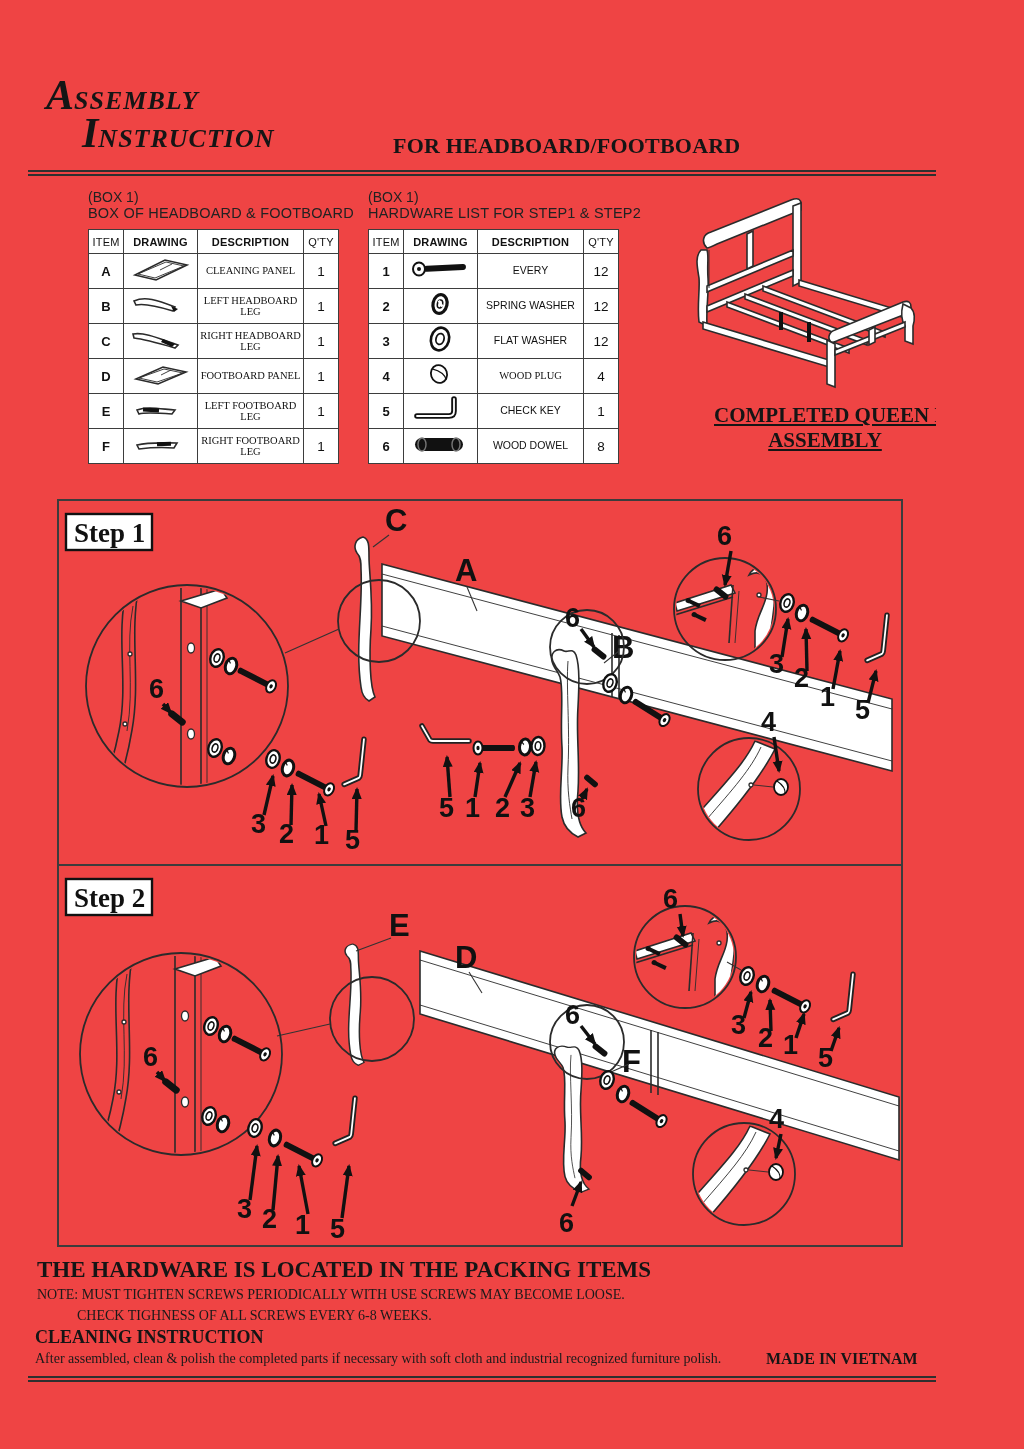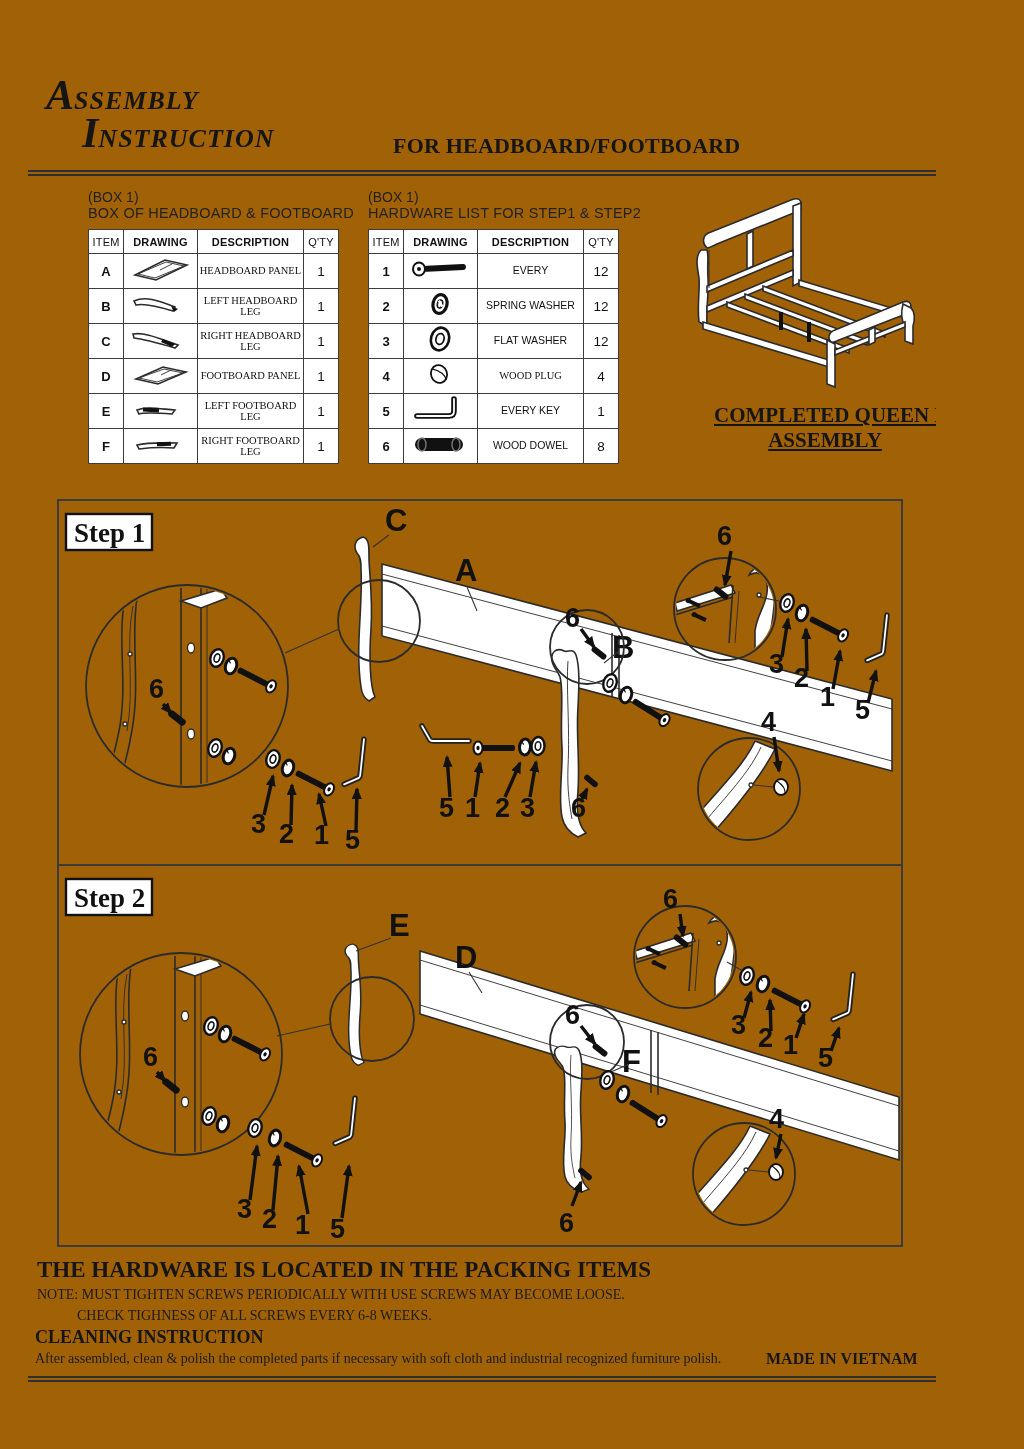--- a/index.html
+++ b/index.html
@@ -1,16 +1,16 @@
 <!DOCTYPE html>
 <html><head>
 <meta charset="utf-8">
 <style>
   html,body{margin:0;padding:0;background:#e8e8e8;}
-  .page{position:relative;width:1024px;height:1449px;background:#a16207;overflow:hidden;
+  .page{position:relative;width:1024px;height:1449px;background:#ef4444;overflow:hidden;
         font-family:"Liberation Sans",sans-serif;color:#111;}
   .abs{position:absolute;}
   
   .title-line{white-space:nowrap;font-family:"Liberation Serif",serif;font-style:italic;font-weight:bold;color:#151515;}
   .cap{font-size:42px;line-height:1;}
   .small-caps{font-size:26px;letter-spacing:1px;}
   .subtitle{font-family:"Liberation Serif",serif;font-weight:bold;font-size:22px;color:#151515;letter-spacing:0.2px;}
   .rule-double{height:2px;border-top:2.2px solid #2f2f2f;border-bottom:2.2px solid #2f2f2f;}
   
   .tbl-label{font-size:14px;color:#222;}
@@ -157,21 +157,21 @@
       <th>DESCRIPTION</th>
       <th class="hdr-light">Q'TY</th>
     </tr>
     <tr class="r">
       <td class="c-item">A</td>
       <td><svg width="64" height="26" viewBox="0 0 64 26">
               <path class="pnl" d="M6,19 L36,4 L58,9 L27,24 Z"></path>
               <path class="lnt" d="M9,18 L37,6 L55,10 L26,22 Z"></path>
               <line class="lnt" x1="31" y1="14" x2="43" y2="8"></line>
             </svg></td>
-      <td class="c-desc serif">HEADBOARD PANEL</td>
+      <td class="c-desc serif">CLEANING PANEL</td>
       <td class="c-qty">1</td>
     </tr>
     <tr class="r">
       <td class="c-item">B</td>
       <td><svg width="64" height="26" viewBox="0 0 64 26">
               <path class="pnl" d="M5,10 C16,5 28,9 46,16 L44,20 C28,15 15,12 7,14 Z"></path>
               <path d="M42,15 L49,18 L45,21 Z" fill="#111"></path>
             </svg></td>
       <td class="c-desc serif">LEFT HEADBOARD LEG</td>
       <td class="c-qty">1</td>
@@ -275,21 +275,21 @@
             </svg></td>
       <td class="c-desc serif">WOOD PLUG</td>
       <td class="c-qty">4</td>
     </tr>
     <tr class="r">
       <td class="c-item">5</td>
       <td><svg width="64" height="28" viewBox="0 0 64 28">
               <path d="M8,21 L40,21 Q45,21 45,16 L45,4" fill="none" stroke="#111" stroke-width="5.6" stroke-linecap="round" stroke-linejoin="round"></path>
               <path d="M8,21 L40,21 Q45,21 45,16 L45,4" fill="none" stroke="#fff" stroke-width="1.8" stroke-linecap="round"></path>
             </svg></td>
-      <td class="c-desc">EVERY KEY</td>
+      <td class="c-desc">CHECK KEY</td>
       <td class="c-qty">1</td>
     </tr>
     <tr class="r">
       <td class="c-item">6</td>
       <td><svg width="64" height="26" viewBox="0 0 64 26">
               <rect x="6" y="7" width="48" height="13" rx="6.5" fill="#111"></rect>
               <ellipse cx="13" cy="13.5" rx="4" ry="6.5" fill="none" stroke="#777" stroke-width="1.4"></ellipse>
               <ellipse cx="47" cy="13.5" rx="4" ry="6.5" fill="none" stroke="#777" stroke-width="1.4"></ellipse>
             </svg></td>
       <td class="c-desc">WOOD DOWEL</td>

